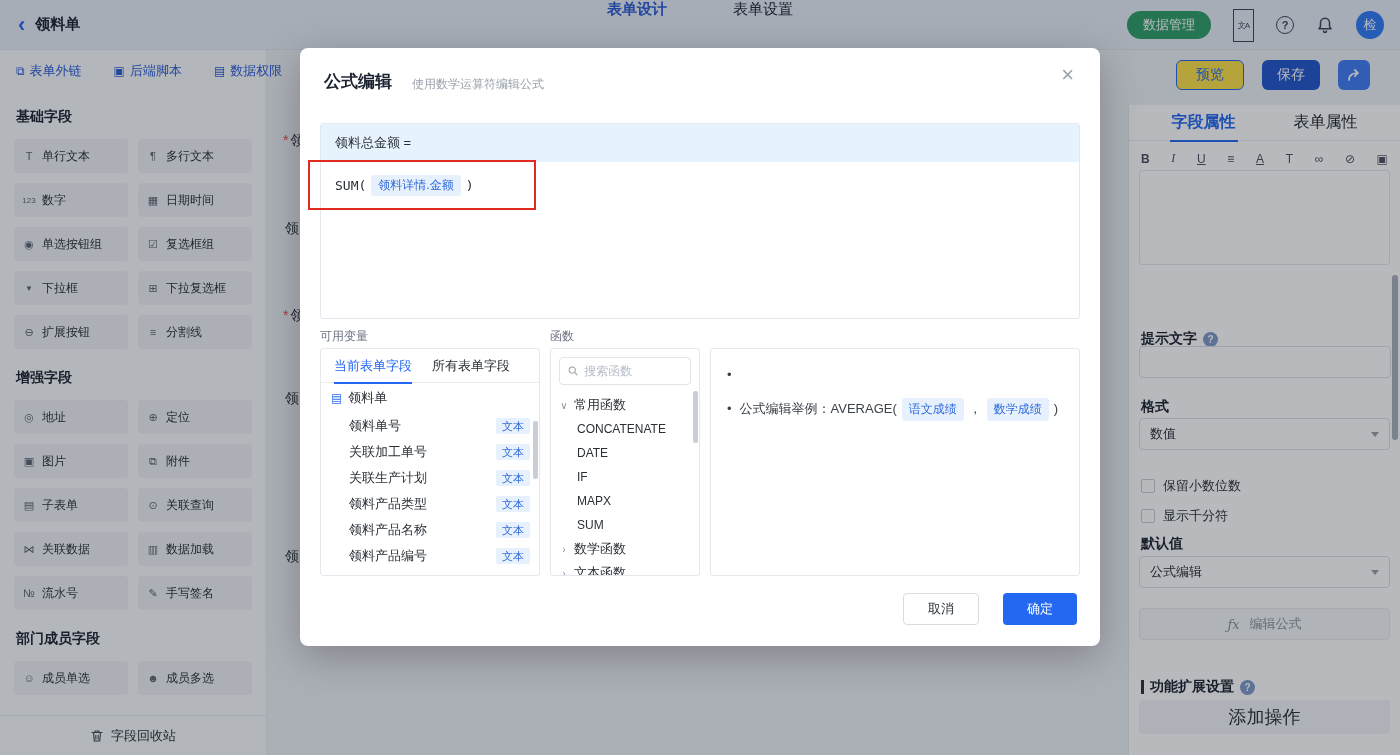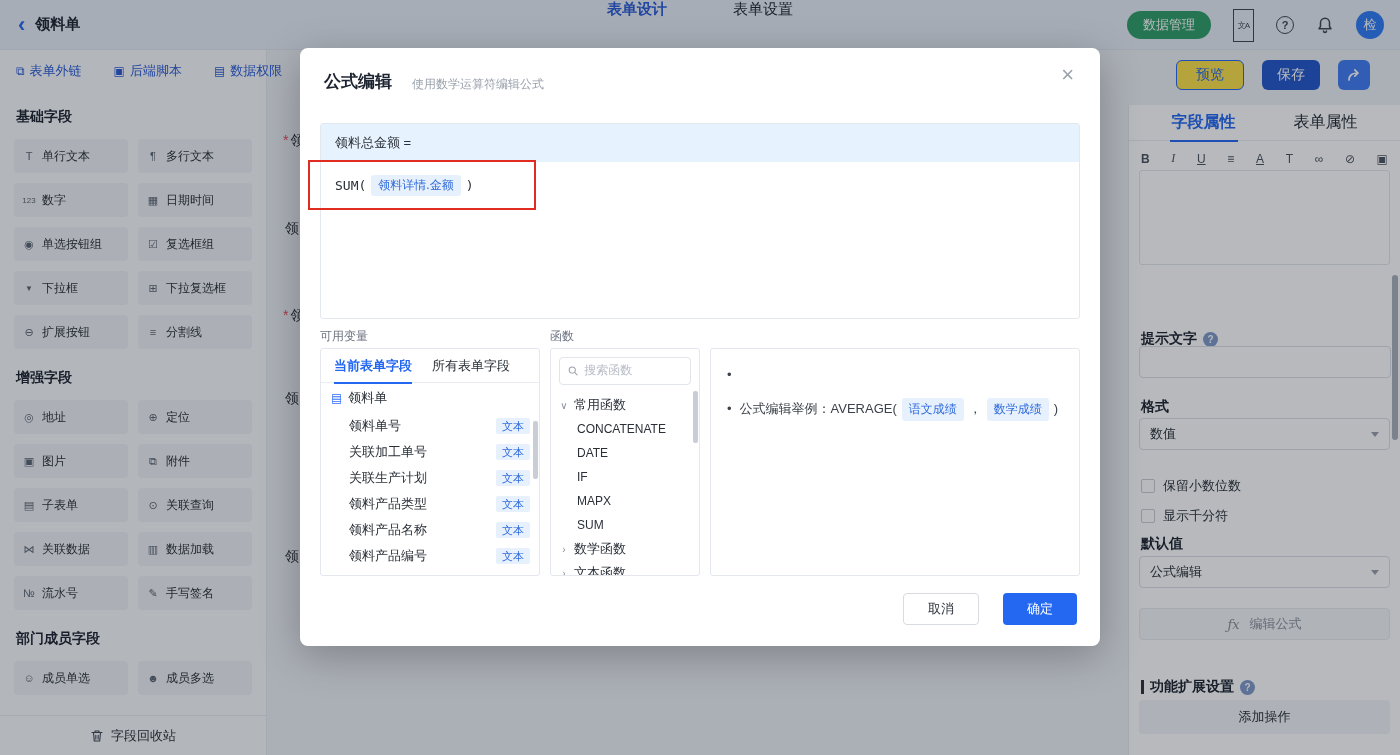--- a/index.html
+++ b/index.html
@@ -56,48 +56,48 @@
   .rlabel{position:absolute;left:12px;font-size:14px;font-weight:700;color:#1c2330;display:flex;align-items:center;gap:6px}
   .help{width:15px;height:15px;border-radius:50%;background:#7f9ac9;color:#fff;font-size:10px;display:flex;align-items:center;justify-content:center;font-weight:700}
   .rinput{position:absolute;left:10px;right:10px;height:32px;border:1px solid #dcdfe6;border-radius:4px;background:#fff;outline:none;font-size:13px;padding:0 10px;color:#2a3038;width:252px}
   .rselect{position:absolute;left:10px;right:10px;height:32px;border:1px solid #dcdfe6;border-radius:4px;background:#fff;display:flex;align-items:center;justify-content:space-between;padding:0 10px;font-size:13px;color:#2a3038}
   .chev{width:0;height:0;border-left:4px solid transparent;border-right:4px solid transparent;border-top:5px solid #99a0ab}
   .rcheck{position:absolute;left:12px;display:flex;align-items:center;gap:8px;font-size:13px;color:#2a3038}
   .cbox{width:14px;height:14px;border:1px solid #c8ccd4;border-radius:2px;background:#fff}
   .fxbtn{position:absolute;left:10px;right:10px;height:32px;background:#f5f6f9;border:1px solid #e8eaef;border-radius:4px;display:flex;align-items:center;justify-content:center;gap:10px;color:#8b919c;font-size:13px}
   .fx{font-style:italic;font-family:"DejaVu Serif",serif}
   .extbar{width:3px;height:14px;background:#2a3038;display:inline-block}
-  .addbtn{position:absolute;left:10px;right:10px;height:34px;background:#f2f4f8;border-radius:4px;display:flex;align-items:center;justify-content:center;font-size:13px;color:#2a3038}
+  .addbtn{position:absolute;left:10px;right:10px;height:34px;background:#f2f4f8;border-radius:4px;display:flex;align-items:center;justify-content:center;font-size:18px;color:#2a3038}
   .rscroll{position:absolute;right:2px;top:170px;width:6px;height:165px;background:#aab1bc;border-radius:3px}
 
   
   .overlay{position:absolute;inset:0;background:rgba(16,22,33,0.3);z-index:5}
   .modal{position:absolute;left:300px;top:48px;width:800px;height:598px;background:#fff;border-radius:8px;box-shadow:0 10px 40px rgba(0,0,0,0.25);z-index:10}
   .mtitle{position:absolute;left:24px;top:22px;font-size:17px;font-weight:700;color:#1c2330}
   .msub{position:absolute;left:112px;top:28px;font-size:12px;color:#9aa2ad}
   .mclose{position:absolute;right:26px;top:16px;font-size:22px;color:#9aa2ad;line-height:1}
   .fbox{position:absolute;left:20px;top:75px;width:760px;height:196px;border:1px solid #e3e7ee;border-radius:3px;overflow:hidden;background:#fff}
   .fbox-head{height:38px;background:#e6f2fd;display:flex;align-items:center;padding-left:14px;font-size:13px;color:#2a3038}
   .fbox-body{padding:13px 14px;font-family:"DejaVu Sans Mono",monospace;font-size:13px;color:#2a3038;display:flex;align-items:center}
   .chip{font-family:"Liberation Sans","DejaVu Sans",sans-serif;font-size:12px;color:#2f6bdb;background:#e7f0fd;border-radius:3px;padding:2px 7px;margin:0 5px;white-space:nowrap}
   .redbox{position:absolute;left:8px;top:112px;width:228px;height:50px;border:2px solid #e02b20;z-index:3;pointer-events:none}
   .panlabel{position:absolute;top:280px;font-size:12px;color:#6b7280}
   .vpanel{position:absolute;left:20px;top:300px;width:220px;height:228px;border:1px solid #e4e7ed;border-radius:3px;background:#fff;overflow:hidden}
   .vtabs{height:34px;border-bottom:1px solid #e9ecf1;display:flex;align-items:center;gap:20px;padding:0 13px;font-size:13px}
-  .vtab-active{color:#2468f2;font-weight:700;position:relative}
+  .vtab-active{color:#2468f2;font-weight:400;position:relative}
   .vtab-active::after{content:"";position:absolute;left:0;right:0;bottom:-9px;height:2px;background:#2468f2}
   .vtab-idle{color:#2a3038}
   .vroot{height:30px;display:flex;align-items:center;gap:6px;padding-left:10px;font-size:13px;color:#2a3038}
   .vroot .ic{color:#3370ff;font-size:12px}
   .vrow{height:26px;display:flex;align-items:center;padding-left:28px;padding-right:9px;font-size:13px;color:#2a3038}
   .vtag{margin-left:auto;font-size:11px;color:#2f6bdb;background:#e7f0fd;border-radius:2px;padding:1px 6px;line-height:14px}
   .vscroll{position:absolute;right:1px;top:72px;width:5px;height:58px;background:#c9ced6;border-radius:2px}
   .fpanel{position:absolute;left:250px;top:300px;width:150px;height:228px;border:1px solid #e4e7ed;border-radius:3px;background:#fff;overflow:hidden}
   .fsearch{margin:8px;height:28px;border:1px solid #e1e4e9;border-radius:4px;display:flex;align-items:center;gap:6px;padding:0 8px}
-  .fsearch input{border:none;outline:none;width:100%;font-size:12px;color:#2a3038;background:transparent;font-family:Liberation Mono, monospace}
+  .fsearch input{border:none;outline:none;width:100%;font-size:12px;color:#2a3038;background:transparent;font-family:Liberation Sans, sans-serif}
   .fsearch input::placeholder{color:#b6bcc6}
   .fgroup{height:24px;display:flex;align-items:center;gap:5px;padding-left:8px;font-size:13px;color:#2a3038}
   .fgroup .chv{color:#8a919c;font-size:10px;width:10px;text-align:center}
   .fnrow{height:24px;display:flex;align-items:center;padding-left:26px;font-size:12px;color:#2a3038}
   .fscroll{position:absolute;right:1px;top:42px;width:5px;height:52px;background:#c9ced6;border-radius:2px}
   .tpanel{position:absolute;left:410px;top:300px;width:370px;height:228px;border:1px solid #e4e7ed;border-radius:3px;background:#fff;padding:16px}
   .tline{font-size:13px;color:#3a4149;display:flex;align-items:center;flex-wrap:wrap;line-height:1.6}
   .tline+.tline{margin-top:12px}
   .bullet{margin-right:8px}
   .btn-cancel{position:absolute;left:603px;top:545px;width:76px;height:32px;border:1px solid #d8dce2;border-radius:4px;background:#fff;font-size:13px;color:#2a3038;display:flex;align-items:center;justify-content:center}

